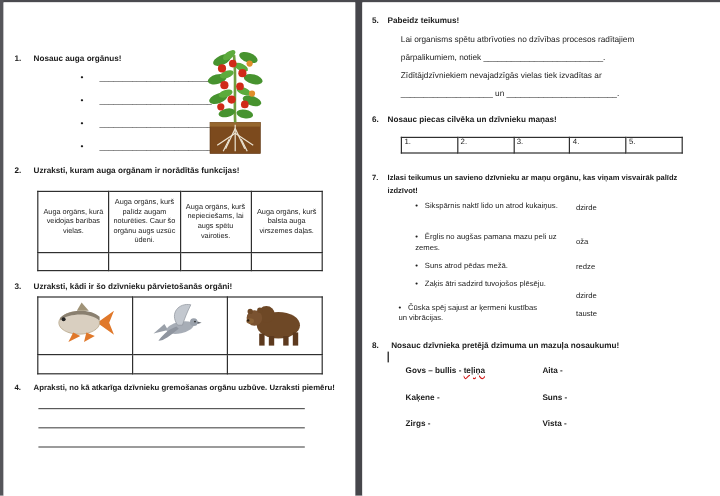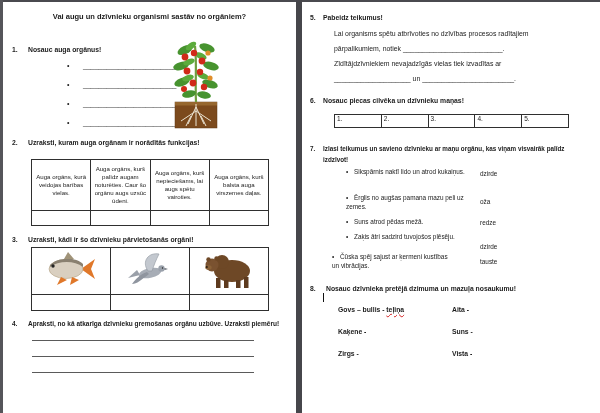--- a/index.html
+++ b/index.html
@@ -56,21 +56,20 @@
 </style>
 </head>
 <body>
 
 <div class="edge-top"></div>
 <div class="seam"></div>
 <div class="edge-left"></div>
 
 <div class="page page1">
 
-  <div class="abs title">Vai augu un dzīvnieku organismi sastāv no orgāniem?</div>
 
   <div class="abs qhead" style="top:44px;left:9px;">
     <span class="qnum p1num">1.</span><span>Nosauc auga orgānus!</span>
   </div>
   <div class="abs q1row" style="top:60px;">
     <span class="bullet">•</span><span class="blank">________________________</span>
   </div>
   <div class="abs q1row" style="top:79px;">
     <span class="bullet">•</span><span class="blank">________________________</span>
   </div>

